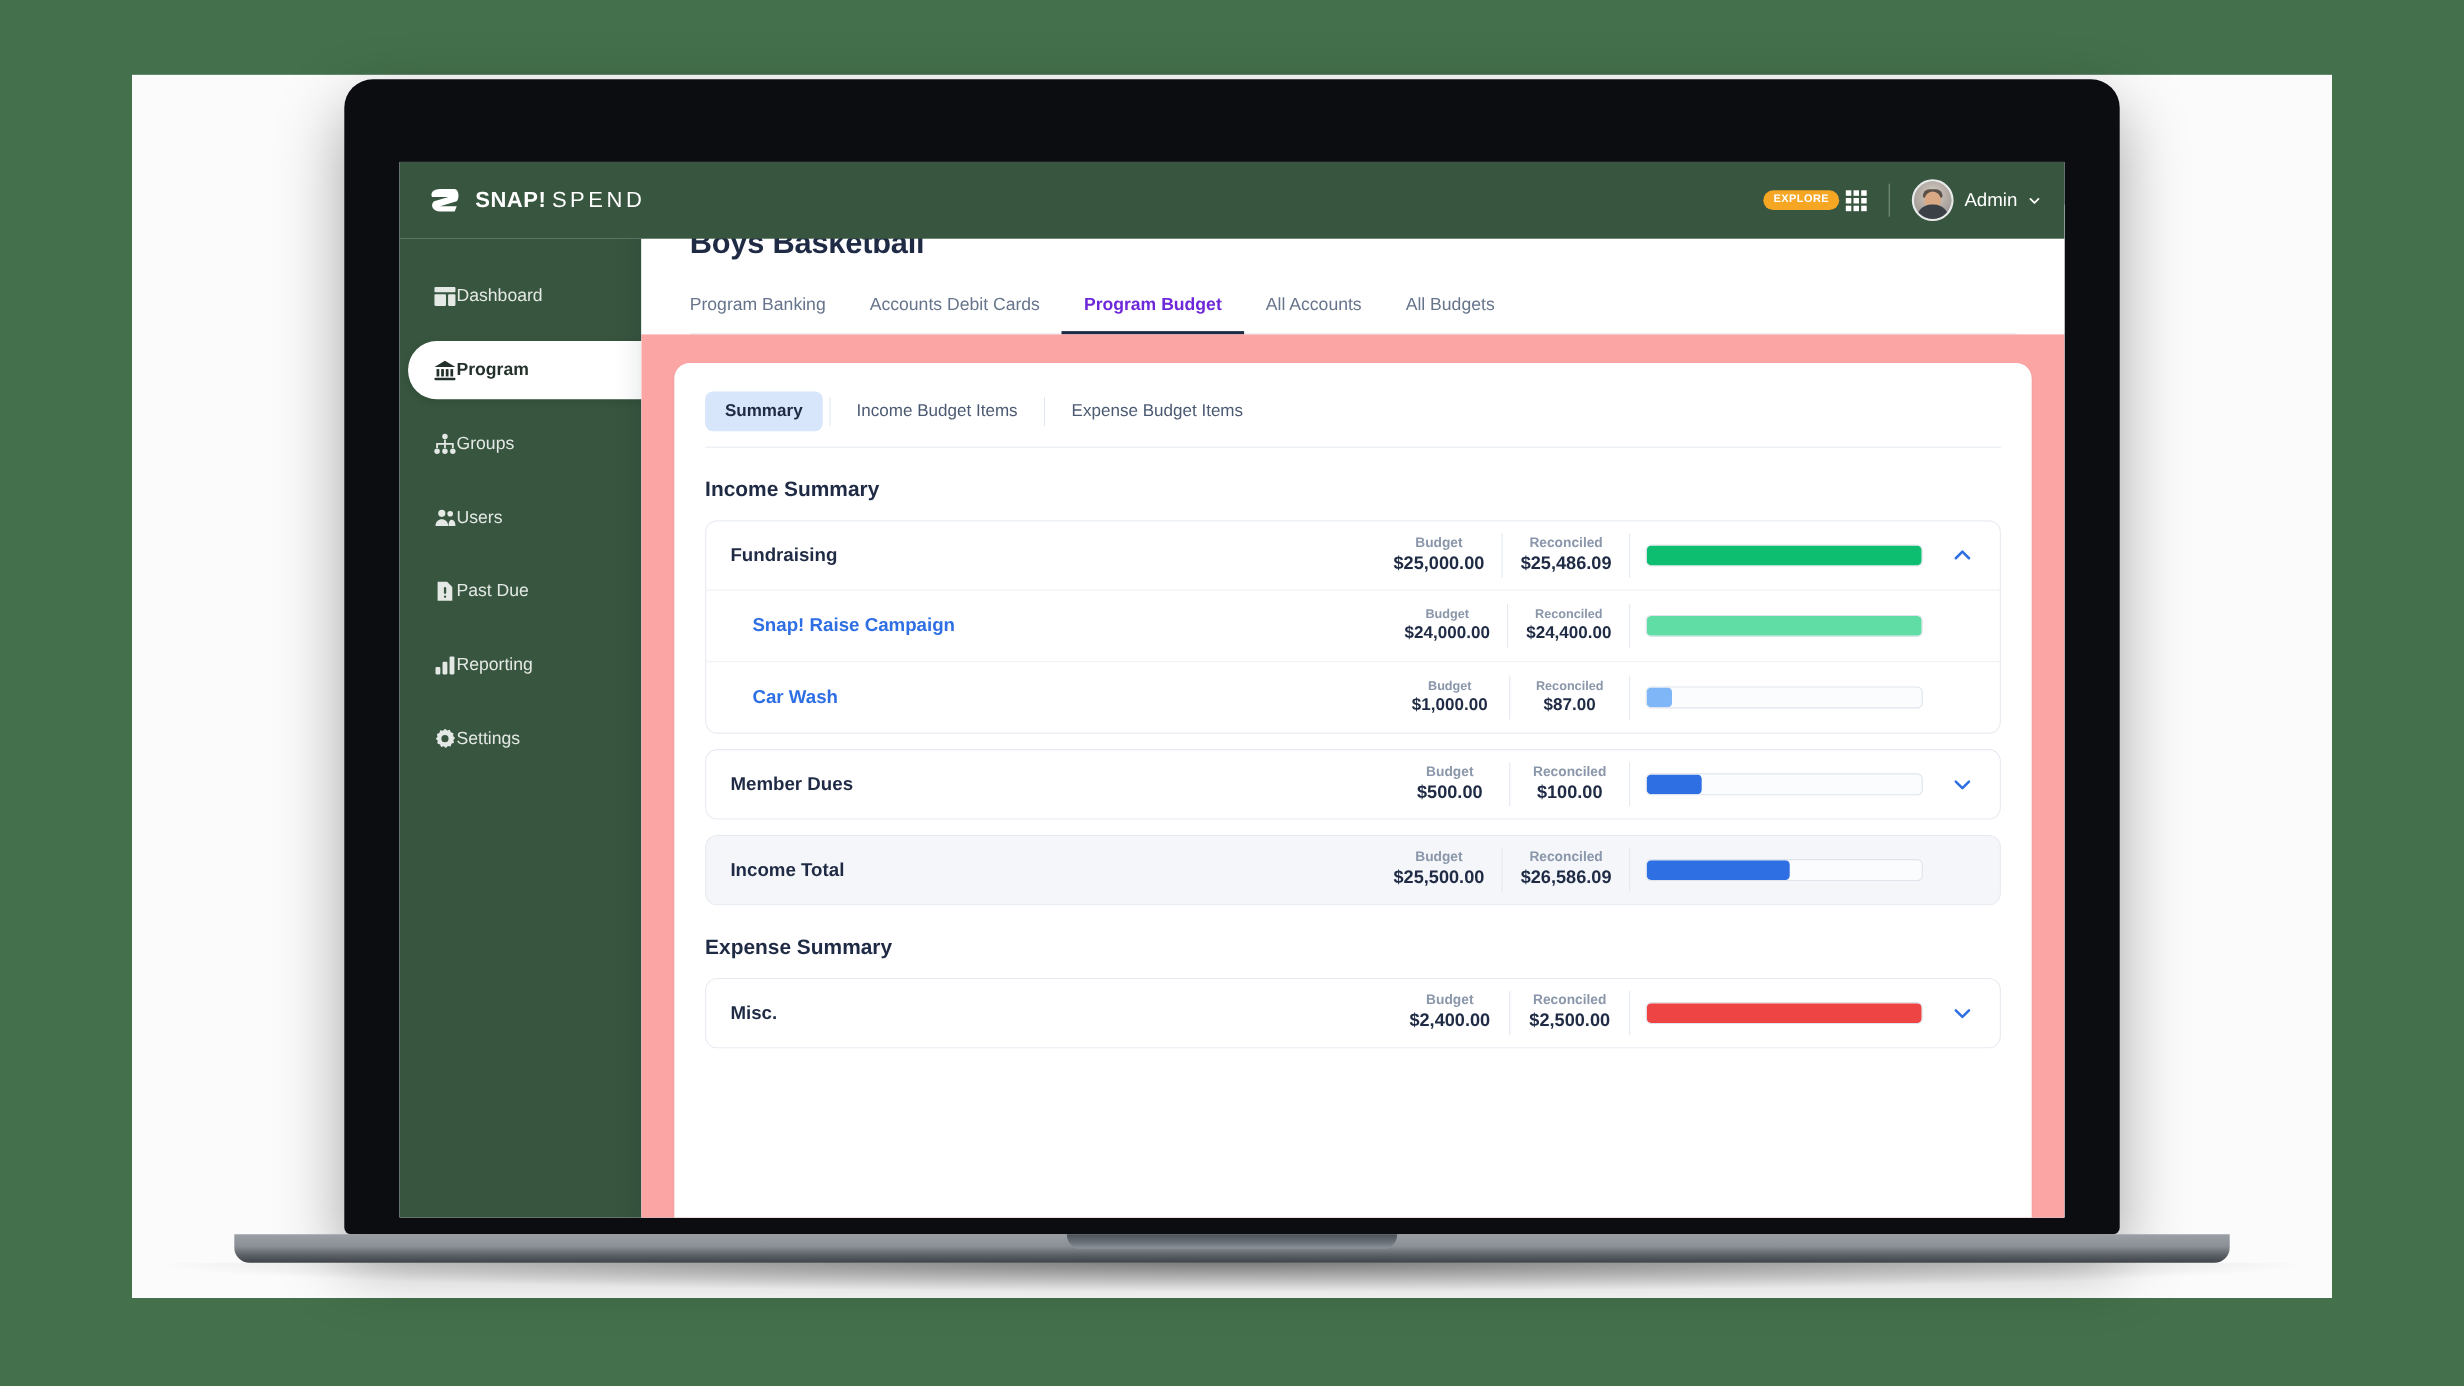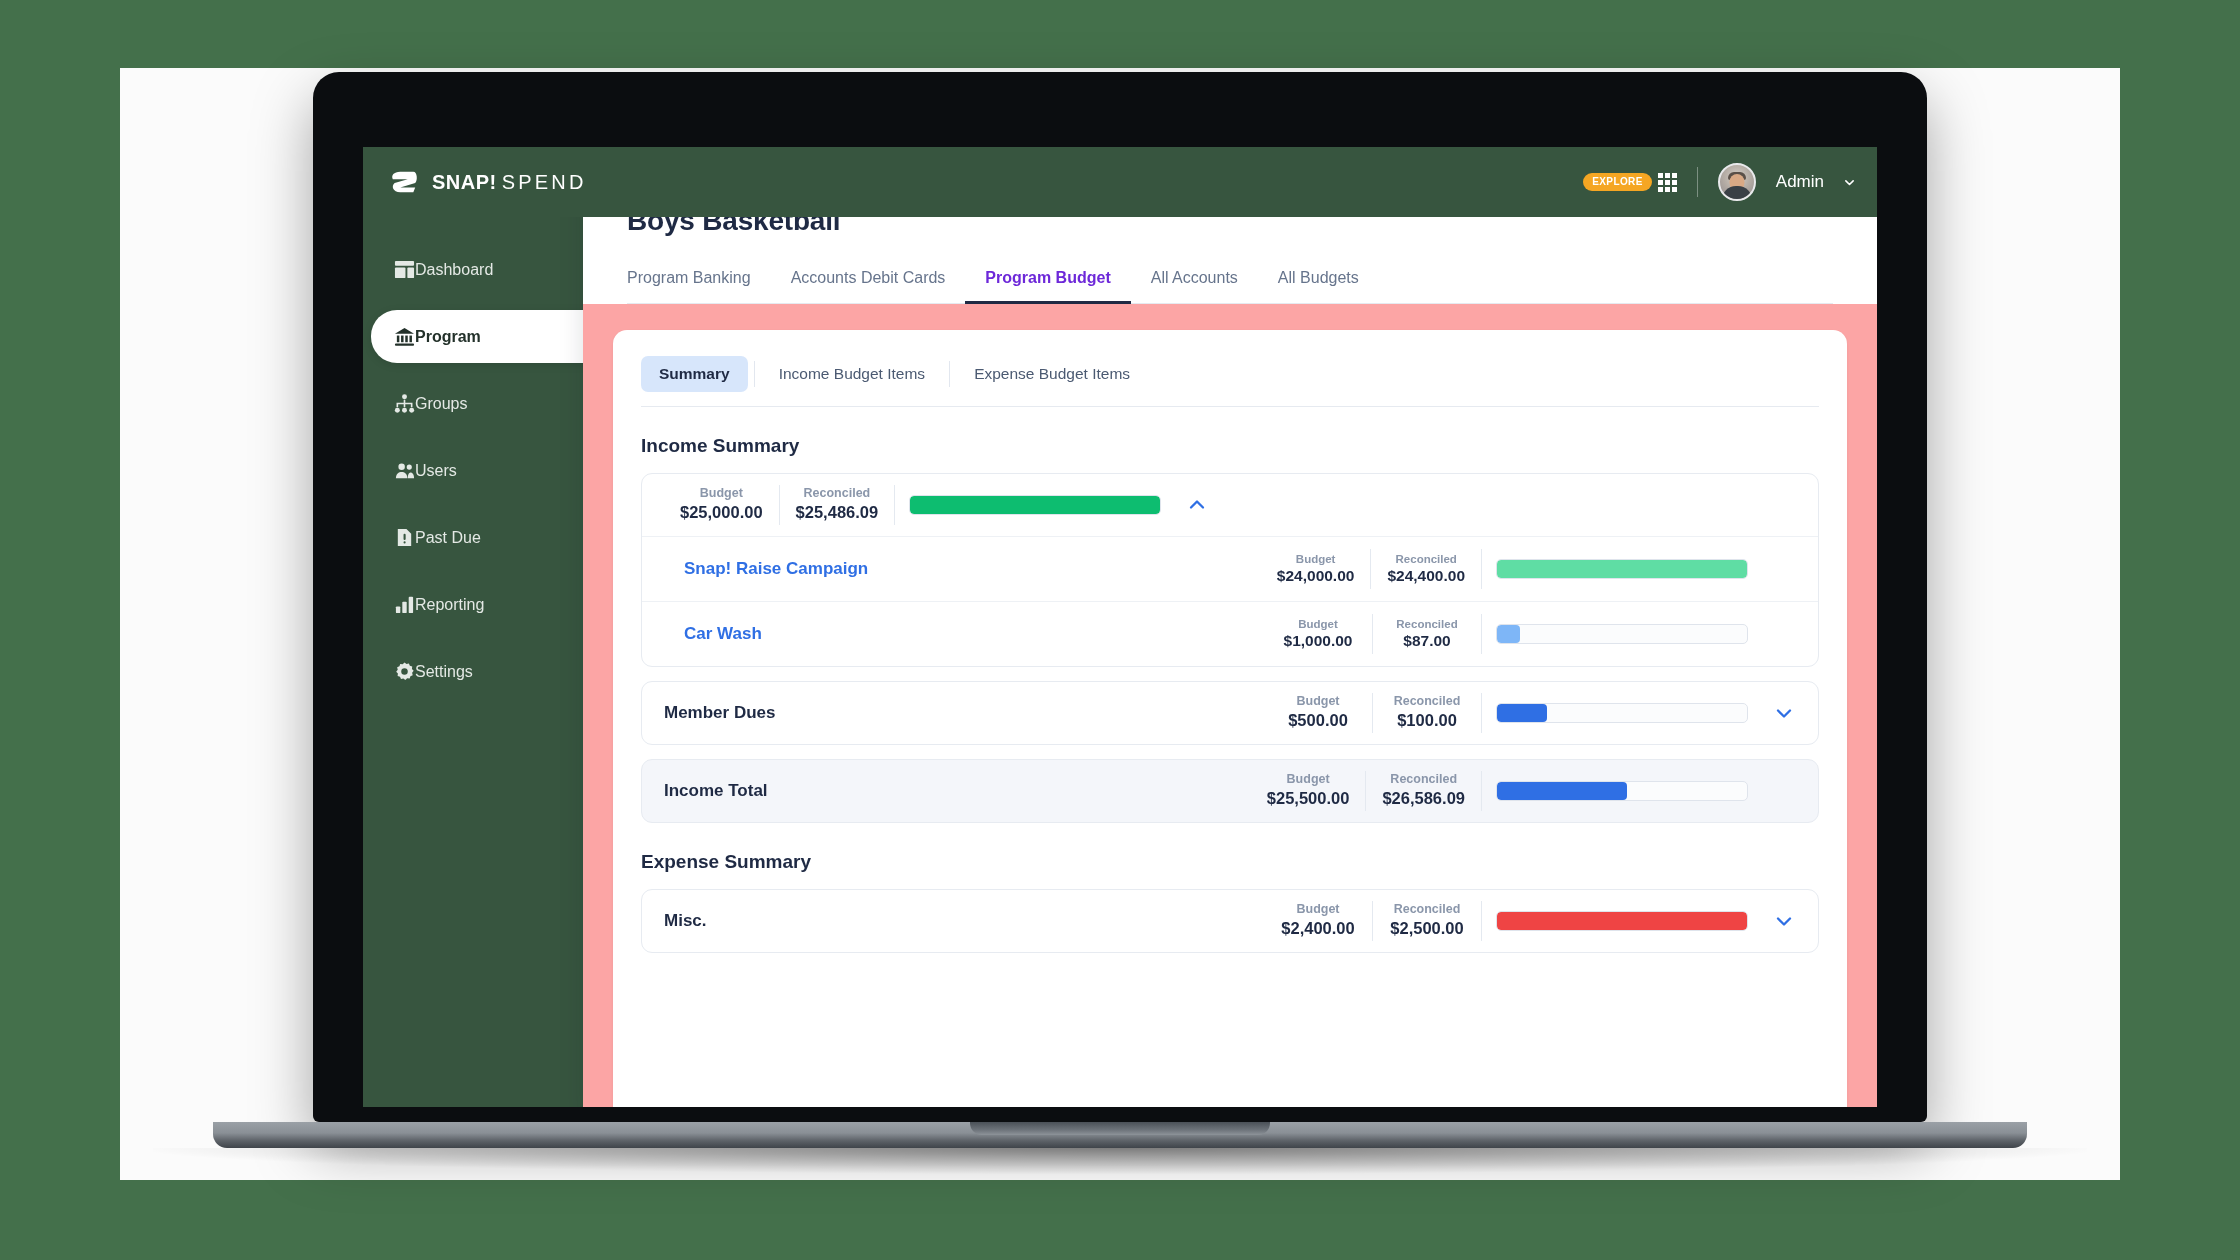--- a/index.html
+++ b/index.html
@@ -116,21 +116,21 @@
     grid-template-columns: repeat(3, 5px);
     grid-template-rows: repeat(3, 5px);
     gap: 2px;
   }
   .grid-icon i { background: #ffffff; display: block; width: 5px; height: 5px; }
   .topbar-divider {
     width: 1px; height: 30px;
     background: rgba(255,255,255,.35);
     margin: 0 20px;
   }
-  .user-chip { display: flex; align-items: center; gap: 20px; cursor: pointer; }
+  .user-chip { display: flex; align-items: center; gap: 10px; cursor: pointer; }
   .avatar {
     width: 38px; height: 38px;
     border-radius: 50%;
     background: radial-gradient(circle at 50% 36%, #d6cfc8 0%, #b6aea6 45%, #8f888a 100%);
     border: 2px solid #e9eaec;
     position: relative;
     overflow: hidden;
   }
   .avatar .face {
     position: absolute; left: 50%; top: 26%;
@@ -513,20 +513,21 @@
                   <div class="subtab-sep"></div>
                   <div class="subtab">Income Budget Items</div>
                   <div class="subtab-sep"></div>
                   <div class="subtab">Expense Budget Items</div>
                 </div>
 
                 <div class="section-title">Income Summary</div>
 
                 <div class="budget-card">
                   <div class="brow">
+                    <div class="brow-name">Fundraising</div>
                     <div class="amt">
                       <div class="lbl">Budget</div>
                       <div class="val">$25,000.00</div>
                     </div>
                     <div class="vsep"></div>
                     <div class="amt">
                       <div class="lbl">Reconciled</div>
                       <div class="val">$25,486.09</div>
                     </div>
                     <div class="vsep"></div>

